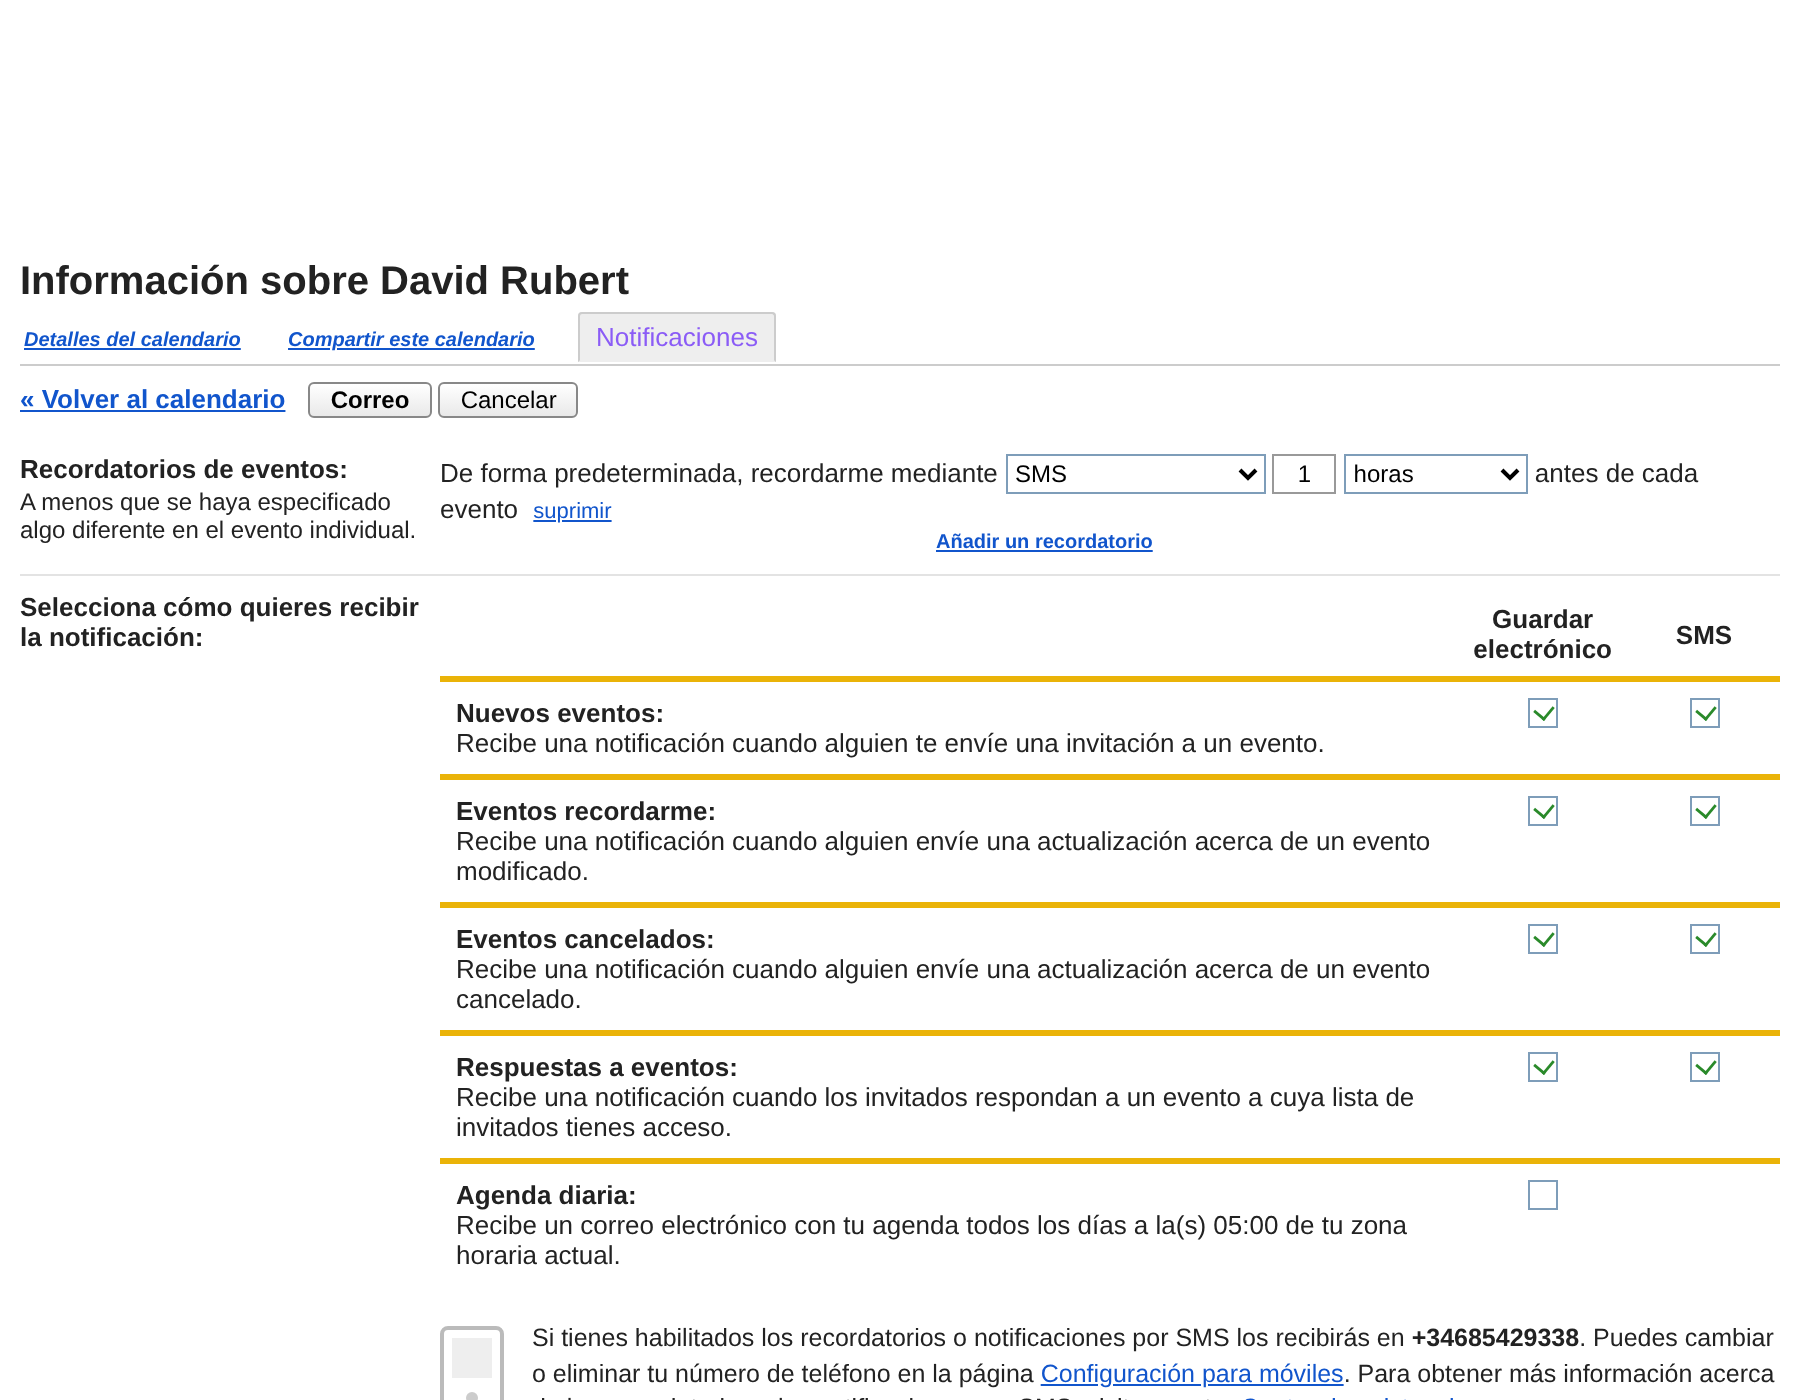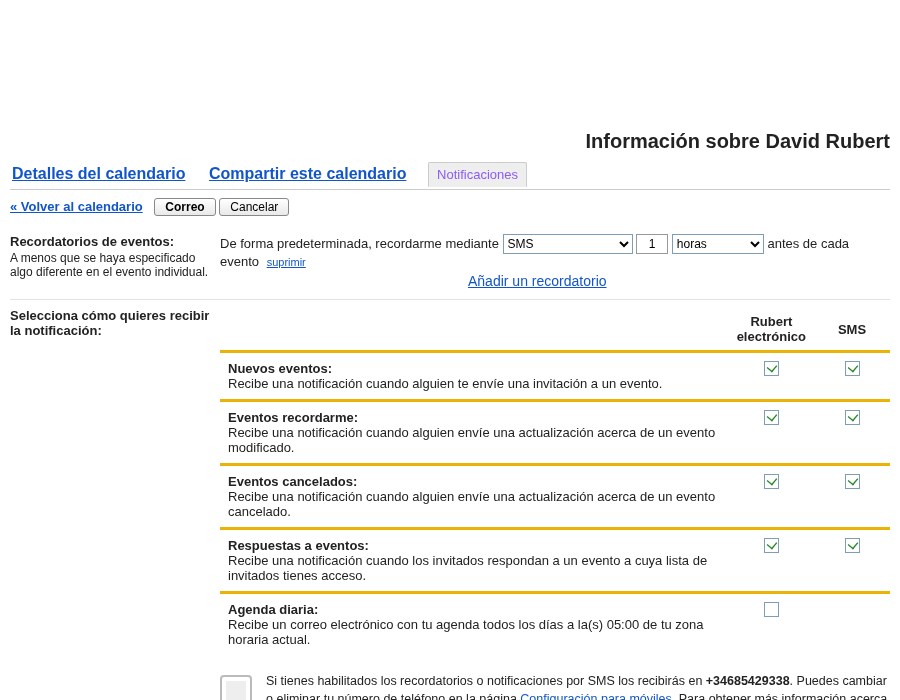--- a/index.html
+++ b/index.html
@@ -7,34 +7,34 @@
     font-size: 13px;
     color: #222;
     margin: 0;
     padding: 10px 10px 10px 10px;
     width: 880px;
   }
   h2.page-title {
     font-size: 20px;
     font-weight: bold;
     margin: 120px 0 8px 0;
-    text-align: right;
   }
   a { color: #1155cc; text-decoration: underline; cursor: pointer; }
   .tabs {
     border-bottom: 1px solid #ccc;
     margin-bottom: 8px;
     padding-bottom: 2px;
   }
   .tabs a {
     font-weight: bold;
-    font-size: 16px;
+    font-size: 10px;
     margin-right: 16px;
     display: inline-block;
     padding: 4px 2px;
+    font-style: italic;
   }
   .tabs .active-tab {
     background: #eee;
     color: #8b5cf6;
     text-decoration: none;
     border: 1px solid #ccc;
     border-bottom: 1px solid #eee;
     border-radius: 2px 2px 0 0;
     padding: 4px 8px;
     margin-bottom: -3px;
@@ -53,21 +53,21 @@
   .section-row { display: flex; border-bottom: 1px solid #e3e3e3; padding: 8px 0 10px 0; }
   .section-row.noborder { border-bottom: none; }
   .left-col { width: 210px; flex-shrink:0; }
   .left-col .label { font-weight: bold; display:block; }
   .left-col .hint { font-size: 12px; color:#222; display:block; margin-top:2px;}
   .right-col { flex: 1; }
   .reminder-line span {  }
   select.small { font-size: 12px; width:130px; border:1px solid #7e9db9; height:20px; background:#fff; }
   select.unit { width:92px; }
   input.num { width: 26px; font-size:12px; text-align:center; border:1px solid #999; height:16px; }
-  .addlink { display:block; margin:4px 0 0 248px; font-size:14px; }
+  .addlink { display:block; margin:4px 0 0 248px; font-size:10px;font-weight:bold; }
   .suprimir { font-size:11px; color:#1155cc; text-decoration:underline; cursor:pointer; margin-left:4px;}
   table.notif { width:100%; border-collapse: collapse; }
   table.notif th { font-weight: bold; font-size:13px; text-align:center; padding:6px 8px; }
   table.notif th.first { text-align:left; }
   table.notif td { padding:8px 8px; border-top:3px solid #eab308; vertical-align: top; }
   table.notif td.chk { text-align:center; width:60px; }
   table.notif td.desc { font-size:13px; }
   table.notif td.desc b { display:block; }
   .chkbox {
     display:inline-block; width:13px; height:13px; border:1px solid #7e9db9;
@@ -128,21 +128,21 @@
 
 <div class="section-row noborder">
   <div class="left-col">
     <span class="label">Selecciona cómo quieres recibir la notificación:</span>
   </div>
   <div class="right-col">
     <table class="notif">
       <thead>
         <tr>
           <th class="first"></th>
-          <th>Rubert electrónico</th>
+          <th>Guardar electrónico</th>
           <th>SMS</th>
         </tr>
       </thead>
       <tbody id="notif-body">
           <tr>
             <td class="desc"><b>Nuevos eventos:</b>Recibe una notificación cuando alguien te envíe una invitación a un evento.</td>
             <td class="chk"><span class="chkbox checked"></span></td>
             <td class="chk"><span class="chkbox checked"></span></td>
           </tr>
           <tr>

